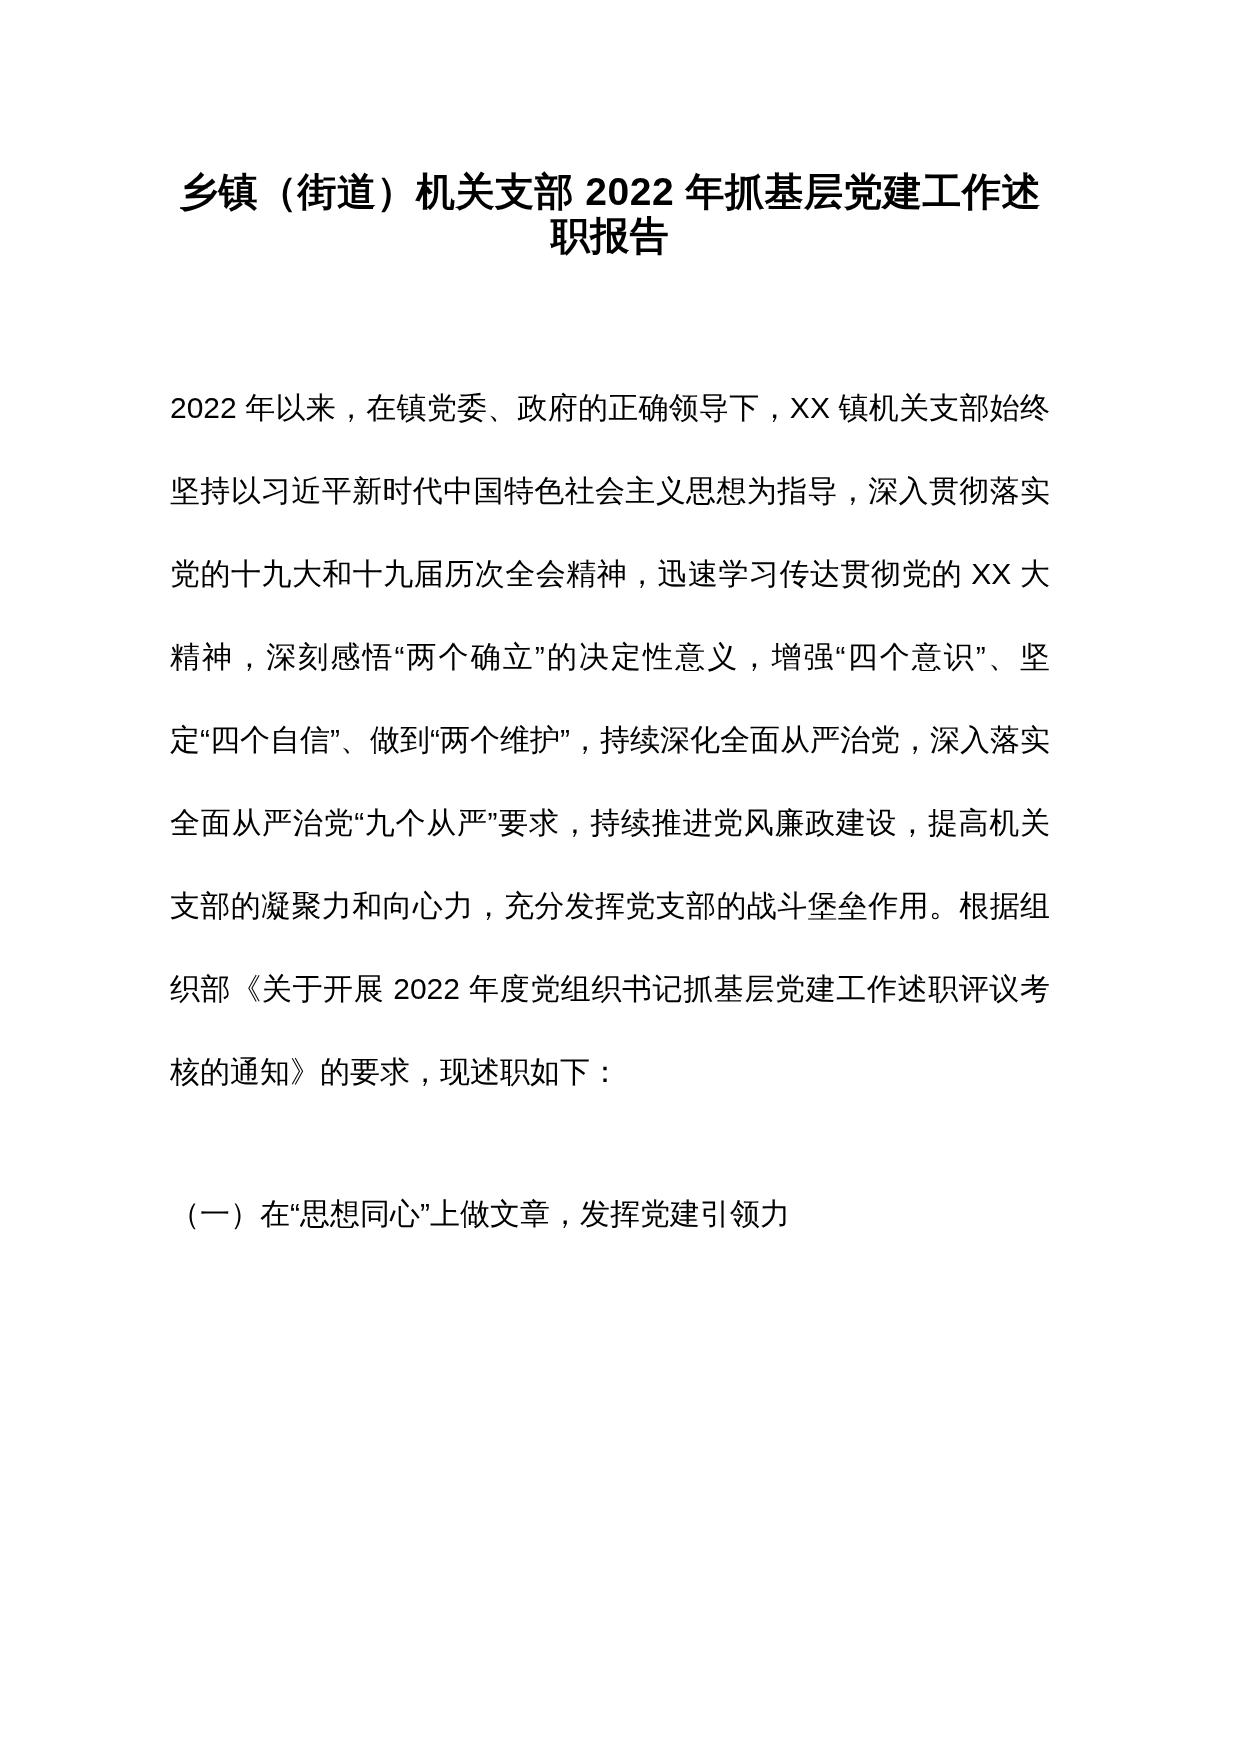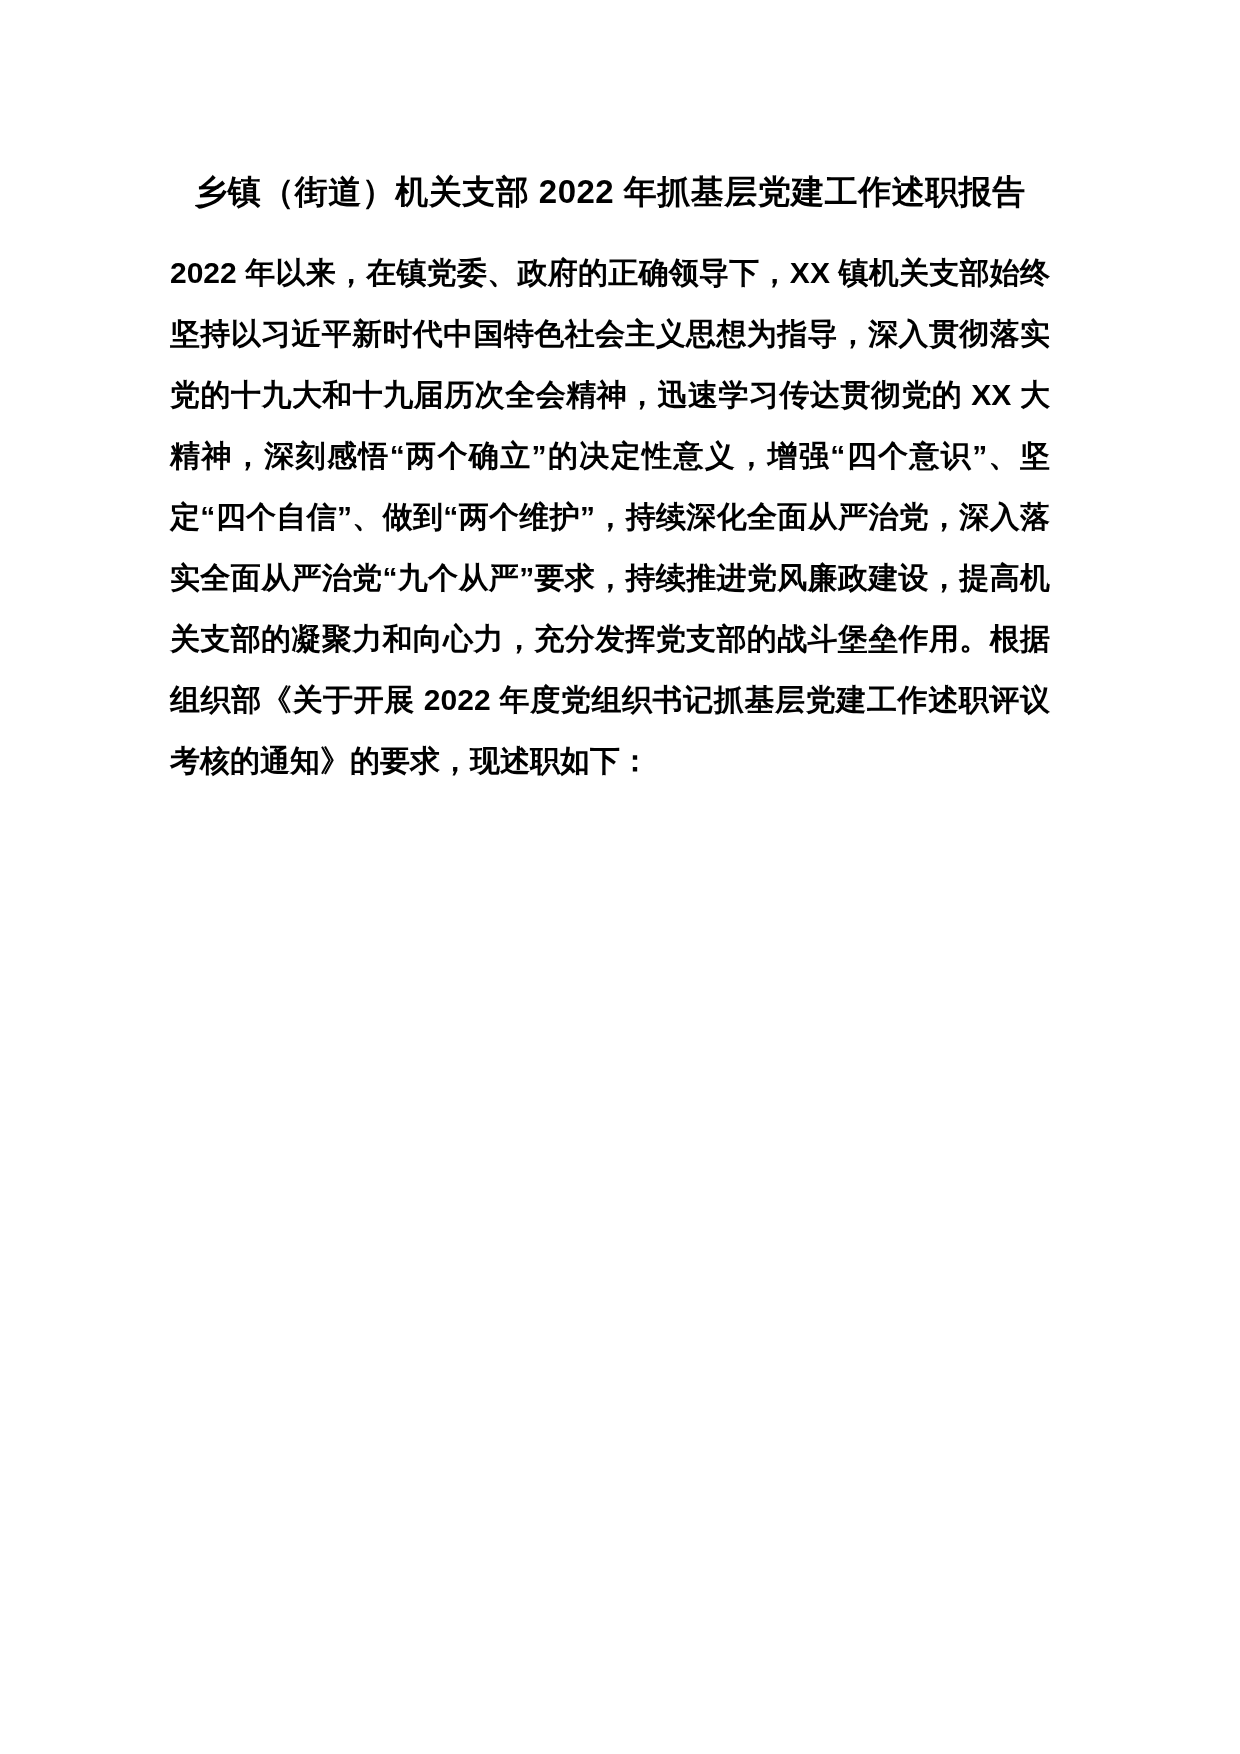--- a/index.html
+++ b/index.html
@@ -12,46 +12,47 @@
     width: 1240px;
     height: 1754px;
     box-sizing: border-box;
     background: #ffffff;
     color: #000000;
     padding: 170px 190px 0 170px;
     font-family: "Liberation Sans", sans-serif;
     overflow: hidden;
   }
   .doc-title {
-    margin: 0 0 28px 0;
-    font-size: 33px;
+    margin: 0 0 108px 0;
+    font-size: 39px;
     line-height: 44px;
     font-weight: 700;
     text-align: center;
     letter-spacing: 0.5px;
   }
   .para {
     margin: 0 0 67px 0;
     font-size: 30px;
-    line-height: 61px;
-    font-weight: 700;
+    line-height: 83px;
+    font-weight: 400;
     text-align: justify;
     text-justify: inter-ideograph;
     word-break: break-all;
   }
   .section-heading {
     margin: 0 0 67px 0;
     font-size: 30px;
     line-height: 67px;
     font-weight: 400;
     text-align: left;
   }
 </style>
 </head>
 <body>
 
 <div class="page">
   <h1 class="doc-title">乡镇（街道）机关支部 2022 年抓基层党建工作述职报告</h1>
 
   <p class="para">2022 年以来，在镇党委、政府的正确领导下，XX 镇机关支部始终坚持以习近平新时代中国特色社会主义思想为指导，深入贯彻落实党的十九大和十九届历次全会精神，迅速学习传达贯彻党的 XX 大精神，深刻感悟“两个确立”的决定性意义，增强“四个意识”、坚定“四个自信”、做到“两个维护”，持续深化全面从严治党，深入落实全面从严治党“九个从严”要求，持续推进党风廉政建设，提高机关支部的凝聚力和向心力，充分发挥党支部的战斗堡垒作用。根据组织部《关于开展 2022 年度党组织书记抓基层党建工作述职评议考核的通知》的要求，现述职如下：</p>
 
+  <h2 class="section-heading">（一）在“思想同心”上做文章，发挥党建引领力</h2>
 
 </div>
 
 </body></html>

